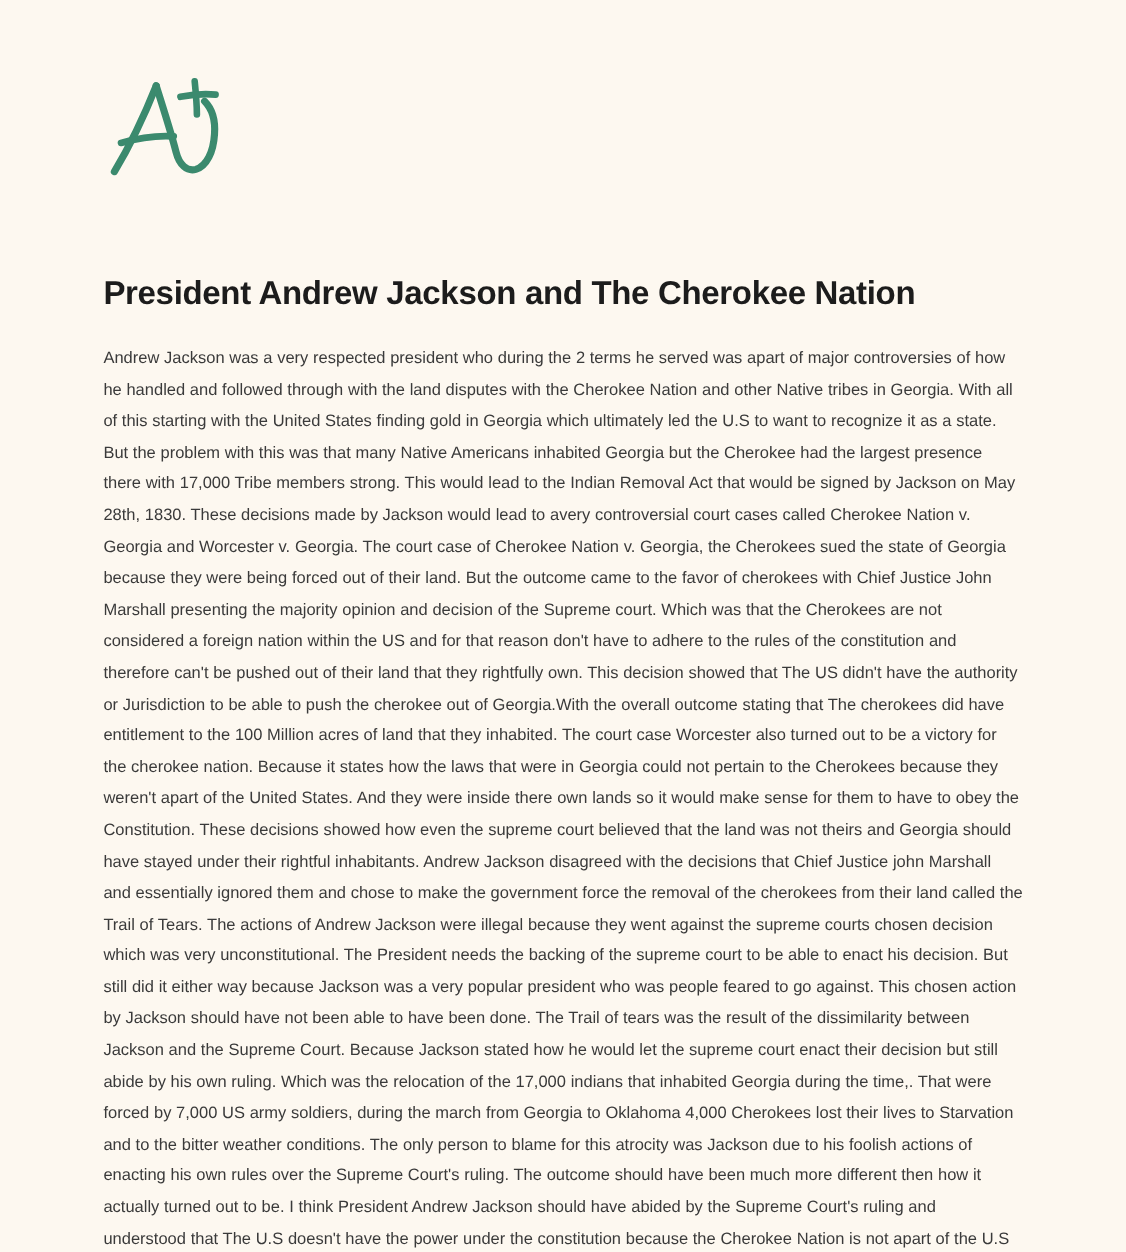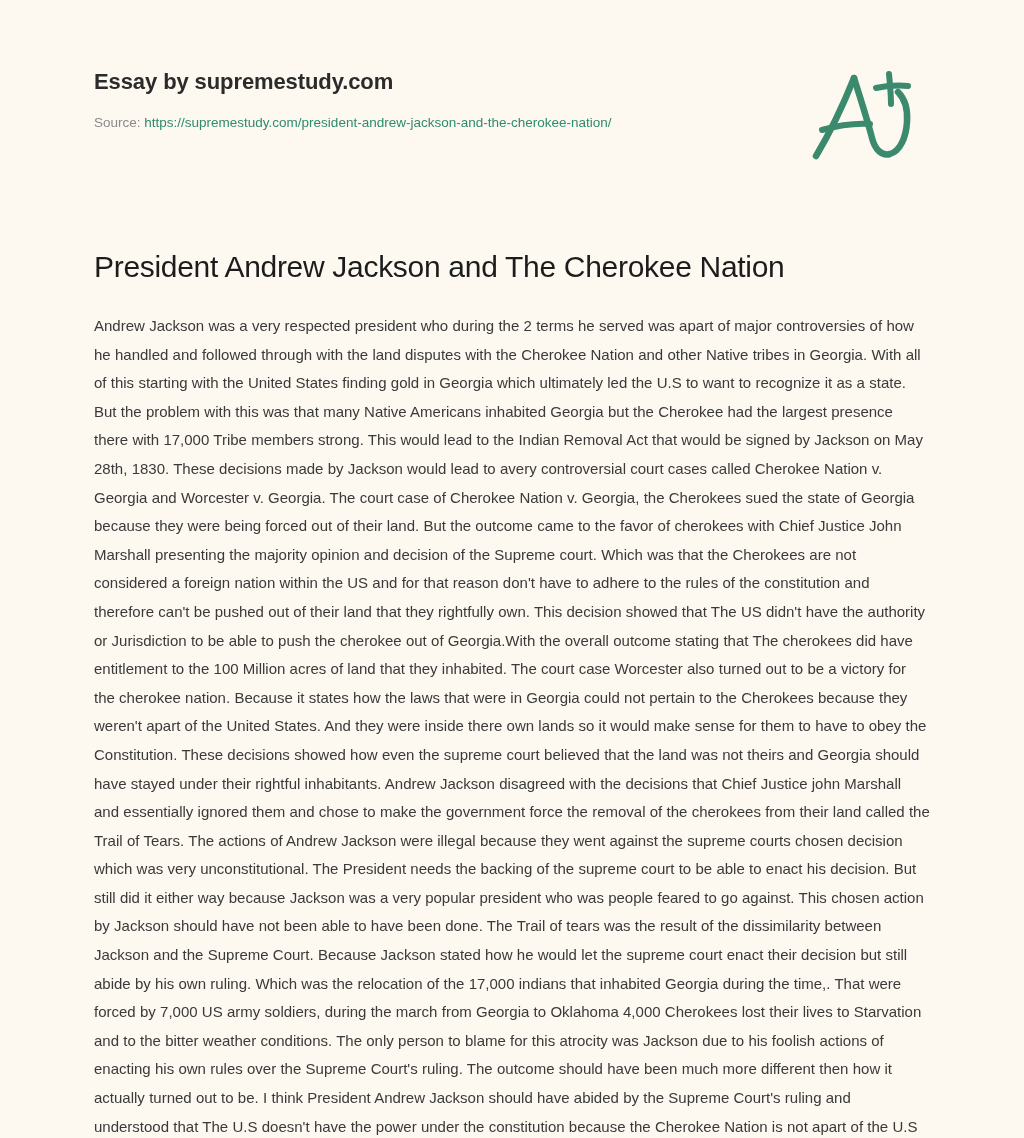--- a/index.html
+++ b/index.html
@@ -71,21 +71,21 @@
     height: 100px;
   }
 
   
   .title {
     margin: 0;
     padding: 0 94px;
     margin-top: 84px;
     font-size: 30px;
     line-height: 38px;
-    font-weight: normal;
+    font-weight: bold;
     color: #1c1c1c;
     letter-spacing: -0.3px;
   }
 
   
   .article {
     padding: 0 94px 30px 94px;
     margin-top: 26px;
   }
   .article p {
@@ -99,28 +99,20 @@
   }
   .article p:last-child { margin-bottom: 0; }
 </style>
 </head>
 <body>
 
 <div class="page">
 
   <div class="header">
 
-    <div class="header-left">
-      <div class="essay-by">Essay by supremestudy.com</div>
-
-      <div class="source-line">
-        <span class="source-label">Source:</span>
-        <span class="source-url">https://supremestudy.com/president-andrew-jackson-and-the-cherokee-nation/</span>
-      </div>
-    </div>
 
     <div class="logo-wrap">
       <svg viewBox="0 0 118 100" xmlns="http://www.w3.org/2000/svg" aria-hidden="true">
         <g fill="none" stroke="#3b8a6e" stroke-linecap="round" stroke-linejoin="round">
 
           <path d="M10 92 C 22 72, 36 44, 48 14" stroke-width="6.5"></path>
 
           <path d="M48 14 C 55 36, 62 58, 66 74 C 69 86, 76 92, 84 90 C 94 87, 100 74, 101 58 C 102 44, 98 34, 92 28" stroke-width="6.5"></path>
 
           <path d="M16 66 C 30 62, 48 59, 64 60" stroke-width="6"></path>

